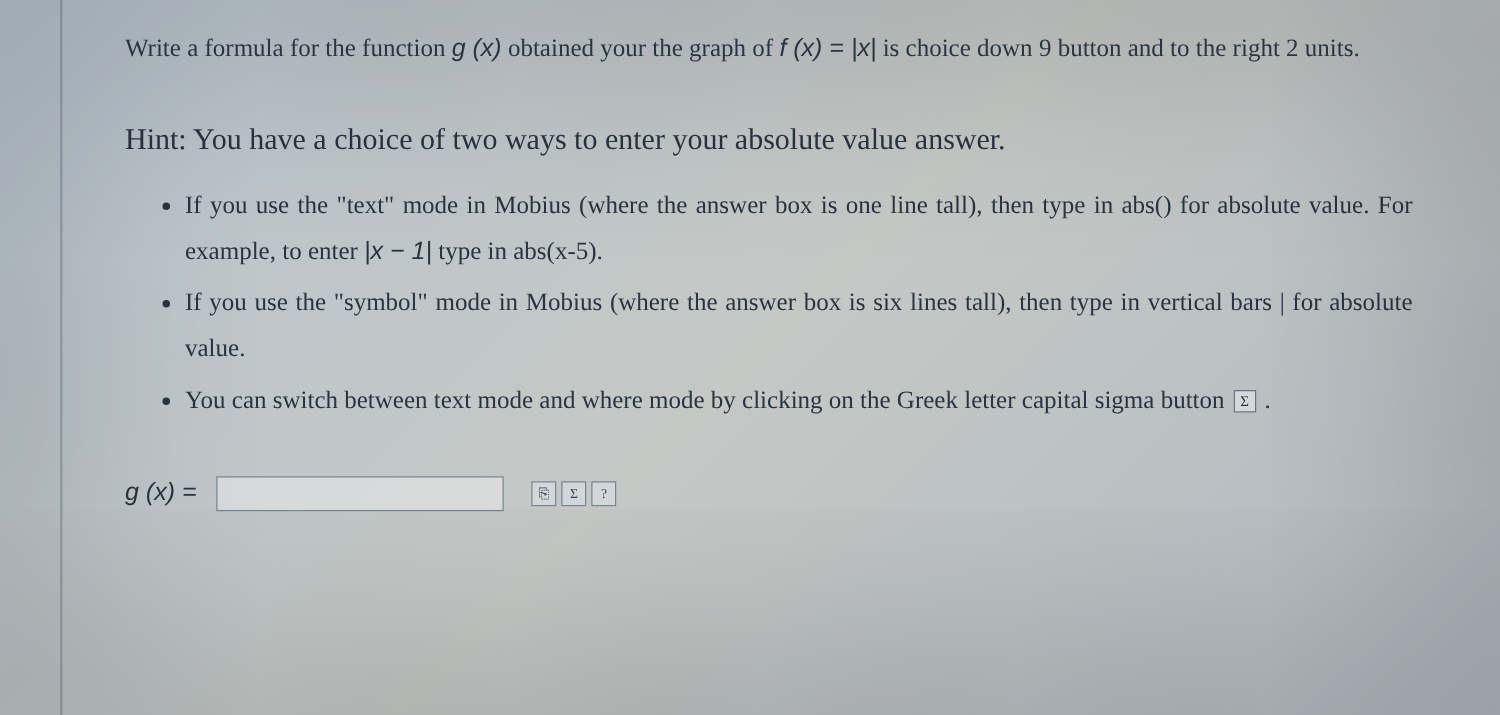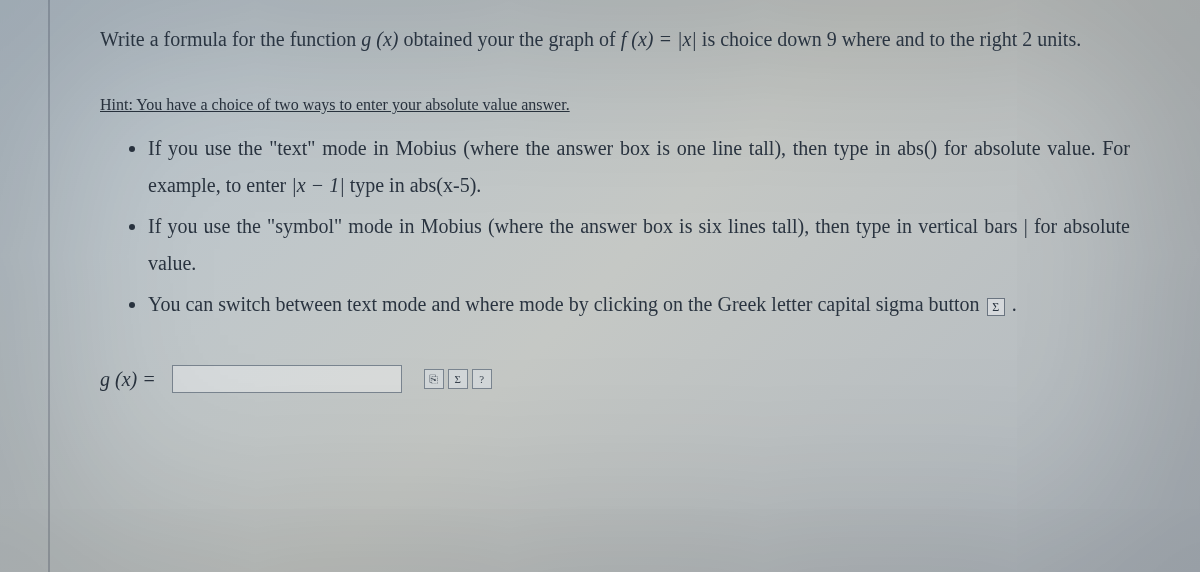--- a/index.html
+++ b/index.html
@@ -27,26 +27,25 @@
     bottom: 0;
     width: 2px;
     background: rgba(50,60,80,0.25);
   }
   .question {
     font-size: 20px;
     line-height: 1.9;
     color: #2e3a48;
     margin-bottom: 32px;
   }
-  .math-it { font-style: italic; font-family: Liberation Serif, serif; }
+  .math-it { font-style: italic; font-family: Liberation Sans, sans-serif; }
   .hint-lead {
-    font-size: 16px;
+    font-size: 24px;
     line-height: 1.9;
     margin-bottom: 10px;
-    text-decoration: underline;
   }
   ul.hints {
     list-style: disc;
     padding-left: 48px;
     font-size: 20px;
     line-height: 1.85;
     text-align: justify;
   }
   ul.hints li { margin-bottom: 4px; }
   .answer-row {
@@ -108,21 +107,21 @@
 
 <div class="page">
 
   <p class="question">
     <span>Write a formula for the function </span>
     <span class="math-it">g (x)</span>
     <span> obtained your the graph of </span>
     <span class="math-it">f (x) = |x|</span>
     <span> is choice down </span>
     <span>9</span>
-    <span> where and to the right </span>
+    <span> button and to the right </span>
     <span>2</span>
     <span> units.</span>
   </p>
 
   <p class="hint-lead">Hint: You have a choice of two ways to enter your absolute value answer.</p>
 
   <ul class="hints">
     <li>
       <span>If you use the "text" mode in Mobius (where the answer box is one line tall), then type in abs() for absolute value. For example, to enter </span>
       <span class="math-it">|x − 1|</span>

